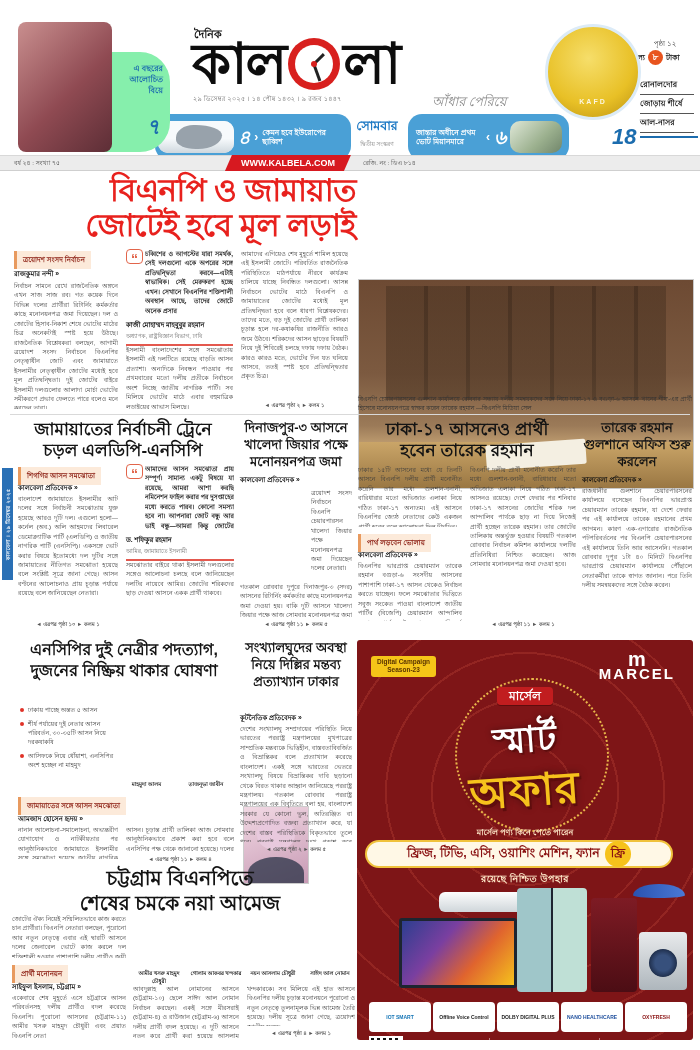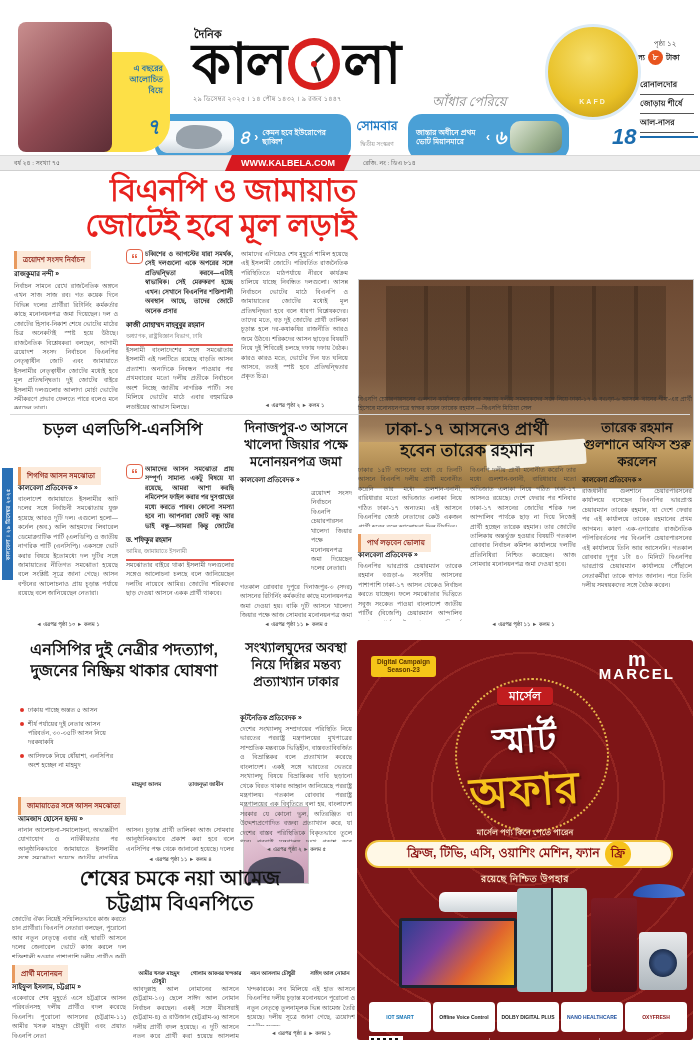--- a/index.html
+++ b/index.html
@@ -20,21 +20,21 @@
   .price{display:flex;align-items:center;gap:3px;font-size:7.5px;font-weight:bold;color:#222;}
   .price .circ{width:15px;height:15px;border-radius:50%;background:#e8541e;color:#fff;font-size:9px;display:flex;align-items:center;justify-content:center;}
   
   .bubble{background:#4aa0d6;border-radius:14px;display:flex;align-items:center;gap:4px;padding:3px;}
   .bubble .tile{background:#eef2f5;border-radius:10px;position:relative;overflow:hidden;flex:0 0 auto;}
   .bubble .num{font-size:19px;font-weight:bold;font-style:italic;color:#fff;line-height:1;}
   .bubble .chev{font-size:12px;color:#fff;font-weight:bold;}
   .bubble .lbl{font-size:7.5px;font-weight:bold;color:#fff;line-height:1.25;}
   .mapblob{position:absolute;left:18px;top:4px;width:46px;height:24px;background:#98a2ab;border-radius:40% 60% 55% 45%/55% 45% 60% 40%;}
   .mapsea{position:absolute;inset:0;background:linear-gradient(180deg,#f7fafc 55%,#cfd8de 100%);}
-  .wed-bubble{background:#fde047;border-radius:0 30px 30px 0;}
+  .wed-bubble{background:#86efac;border-radius:0 30px 30px 0;}
   .wed-lbl{font-size:8px;font-weight:bold;color:#1b6cae;text-align:right;line-height:1.35;}
   .wed-num{font-size:21px;font-weight:bold;font-style:italic;color:#1b6cae;}
   .photo{background:linear-gradient(135deg,#c98f8f,#8f4a52 55%,#5d2e36);border-radius:8px;}
   .ron{border-radius:50%;background:radial-gradient(circle at 45% 35%,#f6de6a,#e8c026 60%,#b88f12);border:3px solid #dcebf7;position:relative;overflow:hidden;}
   .ron .shirt{position:absolute;bottom:12px;width:100%;text-align:center;color:#fff;font-weight:bold;font-size:7px;letter-spacing:2px;opacity:.85;}
   .ron-lines div{font-size:8px;font-weight:bold;color:#222;border-bottom:1px solid #555;padding:2px 0 3px;}
   .ron-pg{font-size:22px;font-weight:bold;font-style:italic;color:#1b6cae;display:flex;align-items:center;gap:4px;}
   .ron-pg .ln{display:inline-block;width:58px;height:1.5px;background:#1b6cae;}
   .day-w{font-size:12.5px;font-weight:bold;color:#1f7ac4;}
   .day-e{font-size:5.8px;color:#777;margin-top:2px;}
@@ -194,20 +194,21 @@
   <div class="abs bt" style="left:126px;top:345px;width:107px;height:64px">ইসলামী বাংলাদেশের সঙ্গে সমঝোতায় ইসলামী এই দলটিতে রয়েছে বাড়তি আসন প্রত্যাশা। অন্যদিকে নিবন্ধন পাওয়ার পর প্রথমবারের মতো দলীয় প্রতীকে নির্বাচনে অংশ নিচ্ছে জাতীয় নাগরিক পার্টি। সব মিলিয়ে ভোটের মাঠে এবার বহুমাত্রিক লড়াইয়ের আভাস মিলছে।</div>
 
   <div class="abs bt" style="left:241px;top:249px;width:107px;height:148px">আমাদের এগিয়েও শেষ মুহূর্তে শামিল হয়েছে এই ইসলামী জোটে। পরিবর্তিত রাজনৈতিক পরিস্থিতিতে মাঠপর্যায়ে নীরবে কার্যক্রম চালিয়ে যাচ্ছে নিবন্ধিত দলগুলো। আসন্ন নির্বাচনে ভোটের মাঠে বিএনপি ও জামায়াতের জোটের মধ্যেই মূল প্রতিদ্বন্দ্বিতা হবে বলে ধারণা বিশ্লেষকদের। তাদের মতে, বড় দুই জোটের প্রার্থী তালিকা চূড়ান্ত হলে দর-কষাকষির রাজনীতি আরও জমে উঠবে। শরিকদের আসন ছাড়ের বিষয়টি নিয়ে দুই শিবিরেই চলছে দফায় দফায় বৈঠক। কারও কারও মতে, ভোটের দিন যত ঘনিয়ে আসবে, ততই স্পষ্ট হবে প্রতিদ্বন্দ্বিতার প্রকৃত চিত্র।</div>
   <div class="abs cont" style="left:241px;top:402px;width:107px">◄ এরপর পৃষ্ঠা ২ ► কলম ১</div>
 
   <div class="abs rule" style="left:10px;top:414px;width:680px"></div>
 
   <div class="abs ribbon" style="left:2px;top:468px;width:11px;height:112px">কালবেলা । ২৯ ডিসেম্বর ২০২৫</div>
 
   <div class="abs h2" style="left:12px;top:420px;width:222px">
+    <div>জামায়াতের নির্বাচনী ট্রেনে</div>
     <div>চড়ল এলডিপি-এনসিপি</div>
   </div>
   <div class="abs" style="left:18px;top:464px"><span class="kick">শিগগির আসন সমঝোতা</span></div>
   <div class="abs by" style="left:18px;top:482px">কালবেলা প্রতিবেদক »</div>
   <div class="abs bt" style="left:18px;top:494px;width:100px;height:124px">বাংলাদেশ জামায়াতে ইসলামীর আট দলের সঙ্গে নির্বাচনী সমঝোতায় যুক্ত হয়েছে আরও দুটি দল। এগুলো হলো—কর্নেল (অব.) অলি আহমদের লিবারেল ডেমোক্র্যাটিক পার্টি (এলডিপি) ও জাতীয় নাগরিক পার্টি (এনসিপি)। একসঙ্গে ভোট করার বিষয়ে ইতোমধ্যে দল দুটির সঙ্গে জামায়াতের নীতিগত সমঝোতা হয়েছে বলে সংশ্লিষ্ট সূত্রে জানা গেছে। আসন বণ্টনের আলোচনাও প্রায় চূড়ান্ত পর্যায়ে রয়েছে বলে জানিয়েছেন নেতারা।</div>
   <div class="abs qi" style="left:126px;top:464px"></div>
   <div class="abs qt" style="left:145px;top:464px;width:89px;height:66px">আমাদের আসন সমঝোতা প্রায় সম্পূর্ণ। সামান্য একটু বিষয়ে যা রয়েছে, আমরা আশা করছি নমিনেশন ফাইল করার পর দুসপ্তাহের মধ্যে করতে পারব। কোনো সমস্যা হবে না। আপনারা জোট বন্ধু আর ভাই বন্ধু—আমরা কিন্তু জোটের ভিত্তিতেও ঐক্যবদ্ধ</div>
   <div class="abs" style="left:126px;top:534px;width:108px">
     <div class="qname">ড. শফিকুর রহমান</div>
     <div class="qtitle">আমির, জামায়াতে ইসলামী</div>
@@ -309,22 +310,22 @@
         <div class="q"></div>
       </div>
 
     <div class="vdiv abs" style="left:132px;top:398px;height:28px"></div>
 
     <div class="vdiv abs" style="left:242px;top:398px;height:28px"></div>
 
   </div>
 
   <div class="abs h-big" style="left:20px;top:866px;width:320px">
+    <div>চট্টগ্রাম বিএনপিতে</div>
     <div>শেষের চমকে নয়া আমেজ</div>
-    <div>চট্টগ্রাম বিএনপিতে</div>
   </div>
   <div class="abs bt" style="left:12px;top:914px;width:114px;height:44px">জোটের ঐক্য নিয়েই সম্মিলিতভাবে কাজ করতে চান প্রার্থীরা। বিএনপি নেতারা বলছেন, পুরোনো আর নতুন নেতৃত্বে এবার এই দ্বারটি আসনে দলের জেনারেল ভোটে কাজ করলে দল শক্তিশালী হওয়ার পাশাপাশি দলীয় প্রার্থীও জয়ী হবে</div>
   <div class="abs" style="left:12px;top:962px"><span class="kick">প্রার্থী মনোনয়ন</span></div>
   <div class="abs by" style="left:12px;top:981px">সাইফুল ইসলাম, চট্টগ্রাম »</div>
   <div class="abs bt" style="left:12px;top:993px;width:114px;height:46px">একেবারে শেষ মুহূর্তে এসে চট্টগ্রামে আসন পরিবর্তনসহ দলীয় প্রার্থীও বদল করেছে বিএনপি। পুরোনো আসনের (চট্টগ্রাম-১১) আমীর খসরু মাহমুদ চৌধুরী এবং প্রয়াত বিএনপি নেতা</div>
 
   <div class="abs pcap" style="left:131px;top:970px;width:56px">আমীর খসরু মাহমুদ চৌধুরী</div>
   <div class="abs pcap" style="left:188px;top:970px;width:56px">গোলাম আকবর খন্দকার</div>
   <div class="abs pcap" style="left:245px;top:970px;width:56px">নয়ন আসলাম চৌধুরী</div>
   <div class="abs pcap" style="left:302px;top:970px;width:56px">সাঈদ আল নোমান</div>

